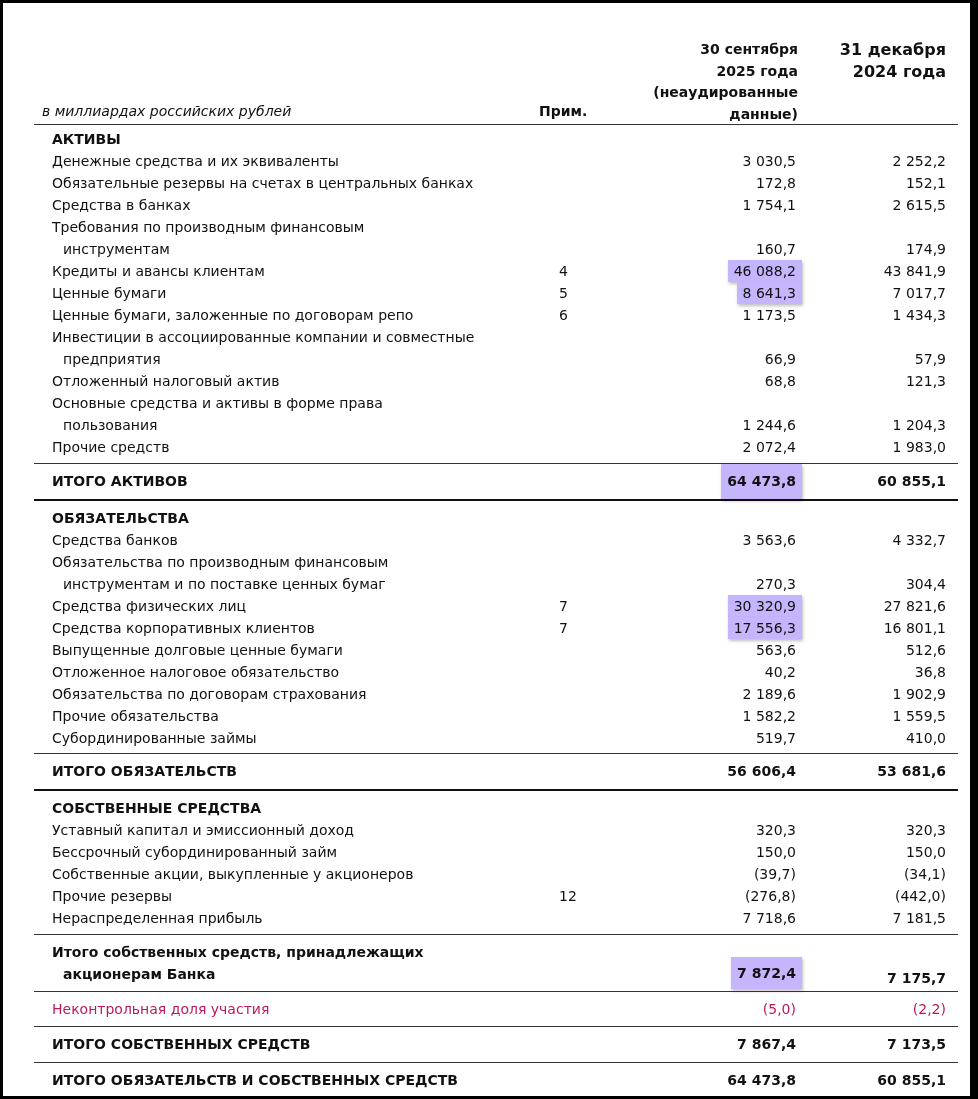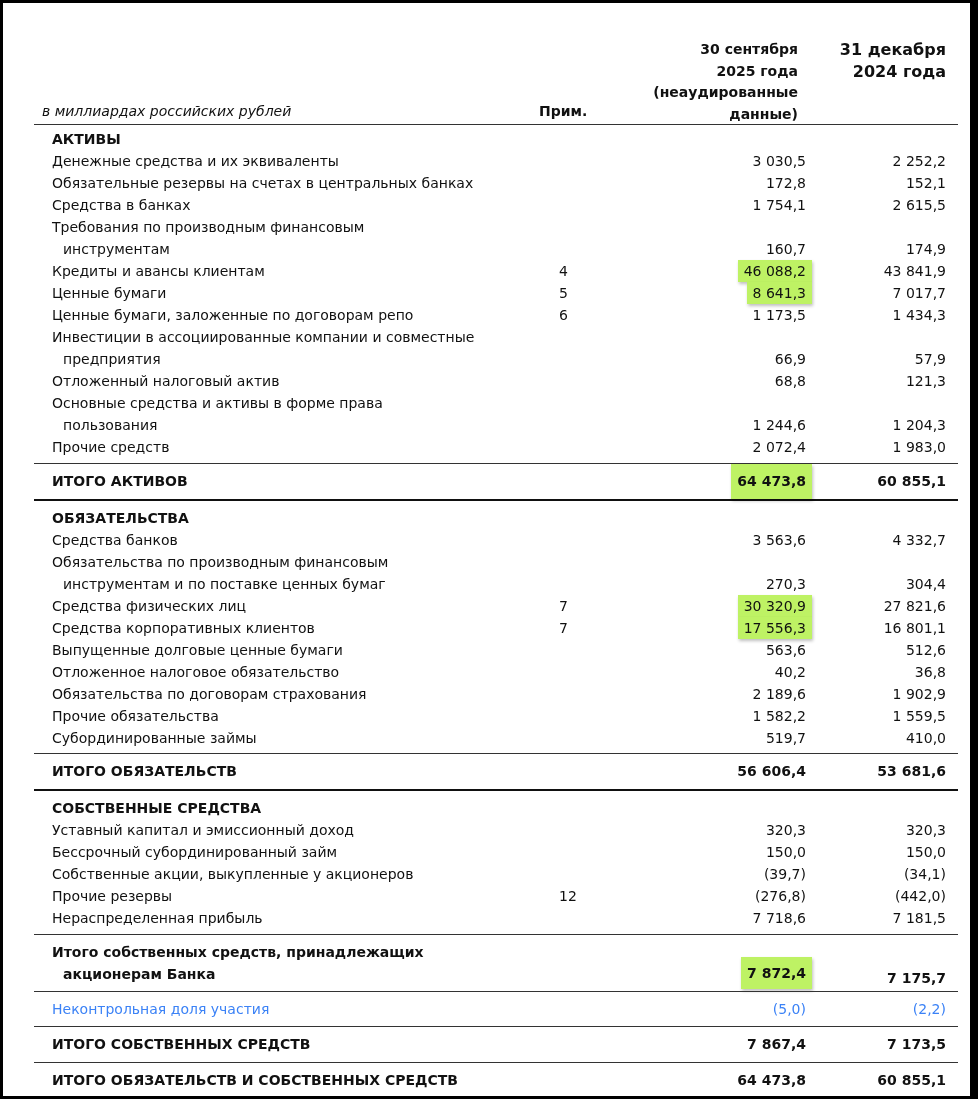--- a/index.html
+++ b/index.html
@@ -14,29 +14,29 @@
   .hdr-note { position: absolute; left: 505px; top: 100px; font-weight: bold; font-size: 14px; }
   .hdr-col1 { position: absolute; right: 160px; top: 36px; text-align: right; font-weight: bold; font-size: 14px; line-height: 21.5px; }
   .hdr-col2 { position: absolute; right: 12px; top: 36px; text-align: right; font-weight: bold; font-size: 16px; line-height: 21.5px; }
 
   .rows { position: absolute; left: 31px; top: 121px; width: 924px; }
   .row { position: relative; height: 22px; line-height: 22px; }
   .row.two { height: 44px; }
   .label { position: absolute; left: 18px; top: 0; white-space: nowrap; }
   .label .l2 { display: block; padding-left: 11px; }
   .note { position: absolute; left: 525px; bottom: 0; line-height: 22px; }
-  .v1 { position: absolute; right: 152px; bottom: 0; text-align: right; line-height: 22px; }
+  .v1 { position: absolute; right: 162px; bottom: 0; text-align: right; line-height: 22px; }
   .v2 { position: absolute; right: 12px; bottom: 0; line-height: 22px; }
   .section { font-weight: bold; }
   .bold { font-weight: bold; }
   .total { height: 35px; line-height: 35px; font-weight: bold; border-top: 1.2px solid #333; border-bottom: 2px solid #111; }
   .total .label, .total .v1, .total .v2 { line-height: 35px; }
   .total.thin-bottom { border-bottom: 1.2px solid #333; }
   .sub-top { border-top: 1.2px solid #333; }
-  .hl { background: #bef264; padding: 0 6px; margin-right: -6px; box-shadow: 1px 2px 3px rgba(0,0,0,0.25); }
+  .hl { background: #c4b5fd; padding: 0 6px; margin-right: -6px; box-shadow: 1px 2px 3px rgba(0,0,0,0.25); }
 </style>
 </head>
 <body>
 
 <div class="page">
   <div class="header">
     <div class="hdr-units">в миллиардах российских рублей</div>
     <div class="hdr-note">Прим.</div>
     <div class="hdr-col1">
       <div>30 сентября</div>
@@ -208,21 +208,21 @@
         <span class="label">Нераспределенная прибыль</span>
         <span class="v1">7 718,6</span>
         <span class="v2">7 181,5</span>
       </div>
     <div style="height:5px"></div>
     <div class="row two bold sub-top" style="height:56px;">
       <span class="label" style="top:6px;"><span>Итого собственных средств, принадлежащих</span><span class="l2">акционерам Банка</span></span>
       <span class="v1 hl" style="bottom:2px; line-height:32px;">7 872,4</span>
       <span class="v2" style="bottom:2px;">7 175,7</span>
     </div>
-    <div class="row sub-top" style="height:34px; line-height:34px; color:#3b82f6;">
+    <div class="row sub-top" style="height:34px; line-height:34px; color:#be185d;">
       <span class="label" style="line-height:34px;">Неконтрольная доля участия</span>
       <span class="v1" style="line-height:34px;">(5,0)</span>
       <span class="v2" style="line-height:34px;">(2,2)</span>
     </div>
     <div class="row total thin-bottom">
         <span class="label">ИТОГО СОБСТВЕННЫХ СРЕДСТВ</span>
         <span class="v1">7 867,4</span>
         <span class="v2">7 173,5</span>
       </div>
     <div class="row bold" style="height:35px;">

